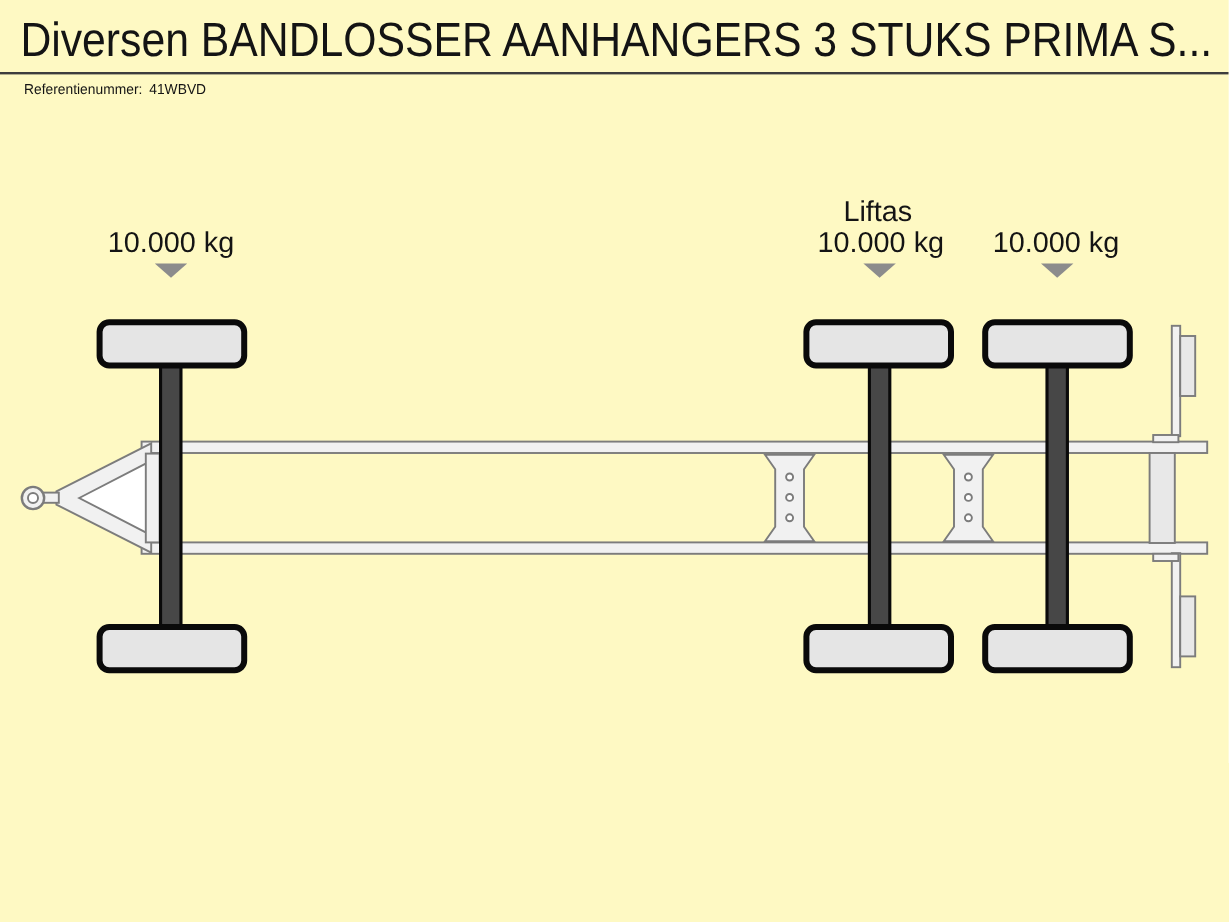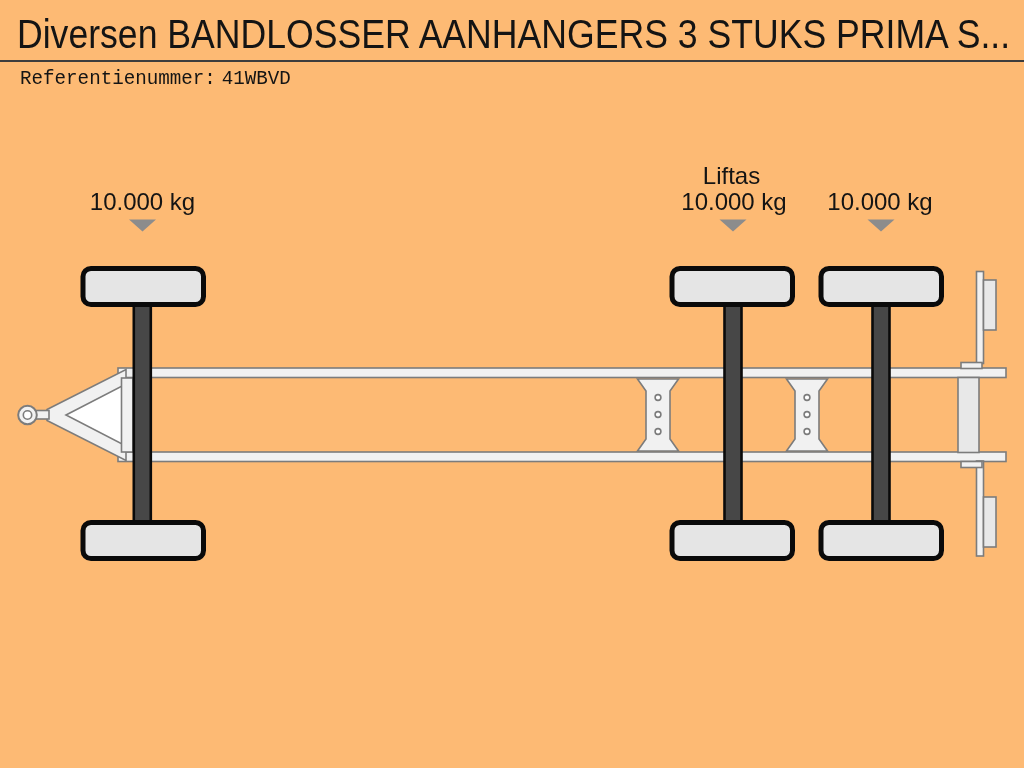--- a/index.html
+++ b/index.html
@@ -1,19 +1,19 @@
 <!DOCTYPE html>
 <html><head>
 <meta charset="utf-8">
 <style>
   html,body{margin:0;padding:0;background:#fff;}
   .page{
     position:relative;
     width:1024px;height:768px;
-    background:#fdba74;
+    background:#fef9c3;
     overflow:hidden;
     font-family:"Liberation Sans", sans-serif;
     color:#111;
   }
   .title{
     position:absolute;left:17px;top:14px;
     font-size:40px;line-height:1.0;
     white-space:nowrap;
     color:#141414;
   }
@@ -22,24 +22,23 @@
     transform:scaleX(0.89);
     transform-origin:0 50%;
   }
   .divider{
     position:absolute;left:0;top:60px;
     width:1024px;height:2px;
     background:#3d3d3d;
   }
   .refline{
     position:absolute;left:20px;top:67px;
-    font-size:20px;line-height:1.2;
+    font-size:12px;line-height:1.2;
     white-space:nowrap;
     color:#141414;
-    font-family:Liberation Mono, monospace;
   }
   .refline .squeeze{
     display:inline-block;
     transform:scaleX(0.96);
     transform-origin:0 50%;
   }
   .refline .refval{margin-left:6px;}
   svg{position:absolute;left:0;top:0;}
   .diagram-label{
     font-family:"Liberation Sans", sans-serif;

